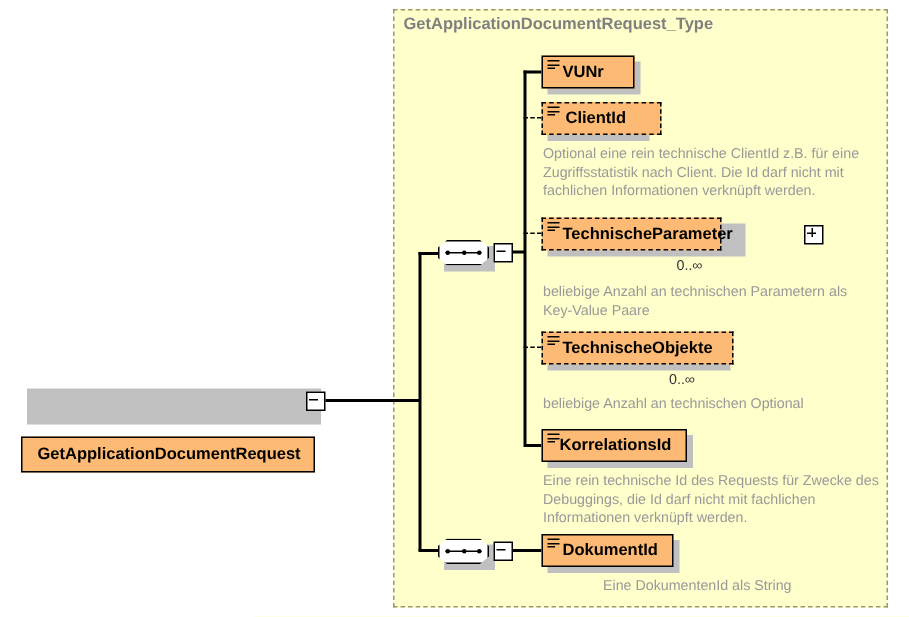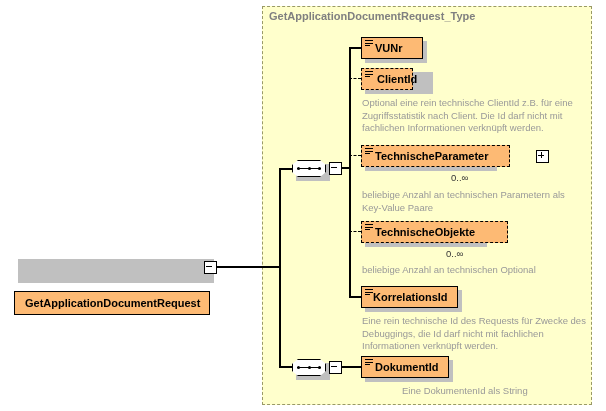--- a/index.html
+++ b/index.html
@@ -198,50 +198,50 @@
     <span class="eqicon">
       <i></i>
         <i></i>
         <i></i>
     </span>
     <span class="lbl">VUNr</span>
   </div>
 
   <div class="dash-h" style="left:349px;top:78px;width:12px;"></div>
   <div class="shadow" style="left:365px;top:72px;width:68px;height:22px;"></div>
-  <div class="ebox optional" style="left:361px;top:68px;width:52px;padding-left:15px;">
+  <div class="ebox optional" style="left:361px;top:68px;width:80px;padding-left:15px;">
     <span class="eqicon">
       <i></i>
         <i></i>
         <i></i>
     </span>
     <span class="lbl">ClientId</span>
   </div>
   <div class="doc" style="left:362px;top:97px;width:232px;">Optional eine rein technische ClientId z.B. für eine
 Zugriffsstatistik nach Client. Die Id darf nicht mit
 fachlichen Informationen verknüpft werden.</div>
 
   <div class="dash-h" style="left:349px;top:155px;width:12px;"></div>
   <div class="shadow" style="left:365px;top:149px;width:132px;height:22px;"></div>
-  <div class="ebox optional" style="left:361px;top:145px;width:149px;padding-right:4px;gap:40px;">
+  <div class="ebox optional" style="left:361px;top:145px;width:120px;padding-right:4px;gap:40px;">
     <span class="eqicon">
       <i></i>
         <i></i>
         <i></i>
     </span>
     <span class="lbl">TechnischeParameter</span>
     <span class="plusbox"></span>
   </div>
   <div class="card" style="left:451px;top:172px;">0..∞</div>
   <div class="doc" style="left:362px;top:189px;width:232px;">beliebige Anzahl an technischen Parametern als
 Key-Value Paare</div>
 
   <div class="dash-h" style="left:349px;top:231px;width:12px;"></div>
   <div class="shadow" style="left:365px;top:225px;width:122px;height:22px;"></div>
-  <div class="ebox optional" style="left:361px;top:221px;width:147px;">
+  <div class="ebox optional" style="left:361px;top:221px;width:128px;">
     <span class="eqicon">
       <i></i>
         <i></i>
         <i></i>
     </span>
     <span class="lbl">TechnischeObjekte</span>
   </div>
   <div class="card" style="left:446px;top:248px;">0..∞</div>
   <div class="doc" style="left:362px;top:264px;width:240px;">beliebige Anzahl an technischen Optional</div>
 

